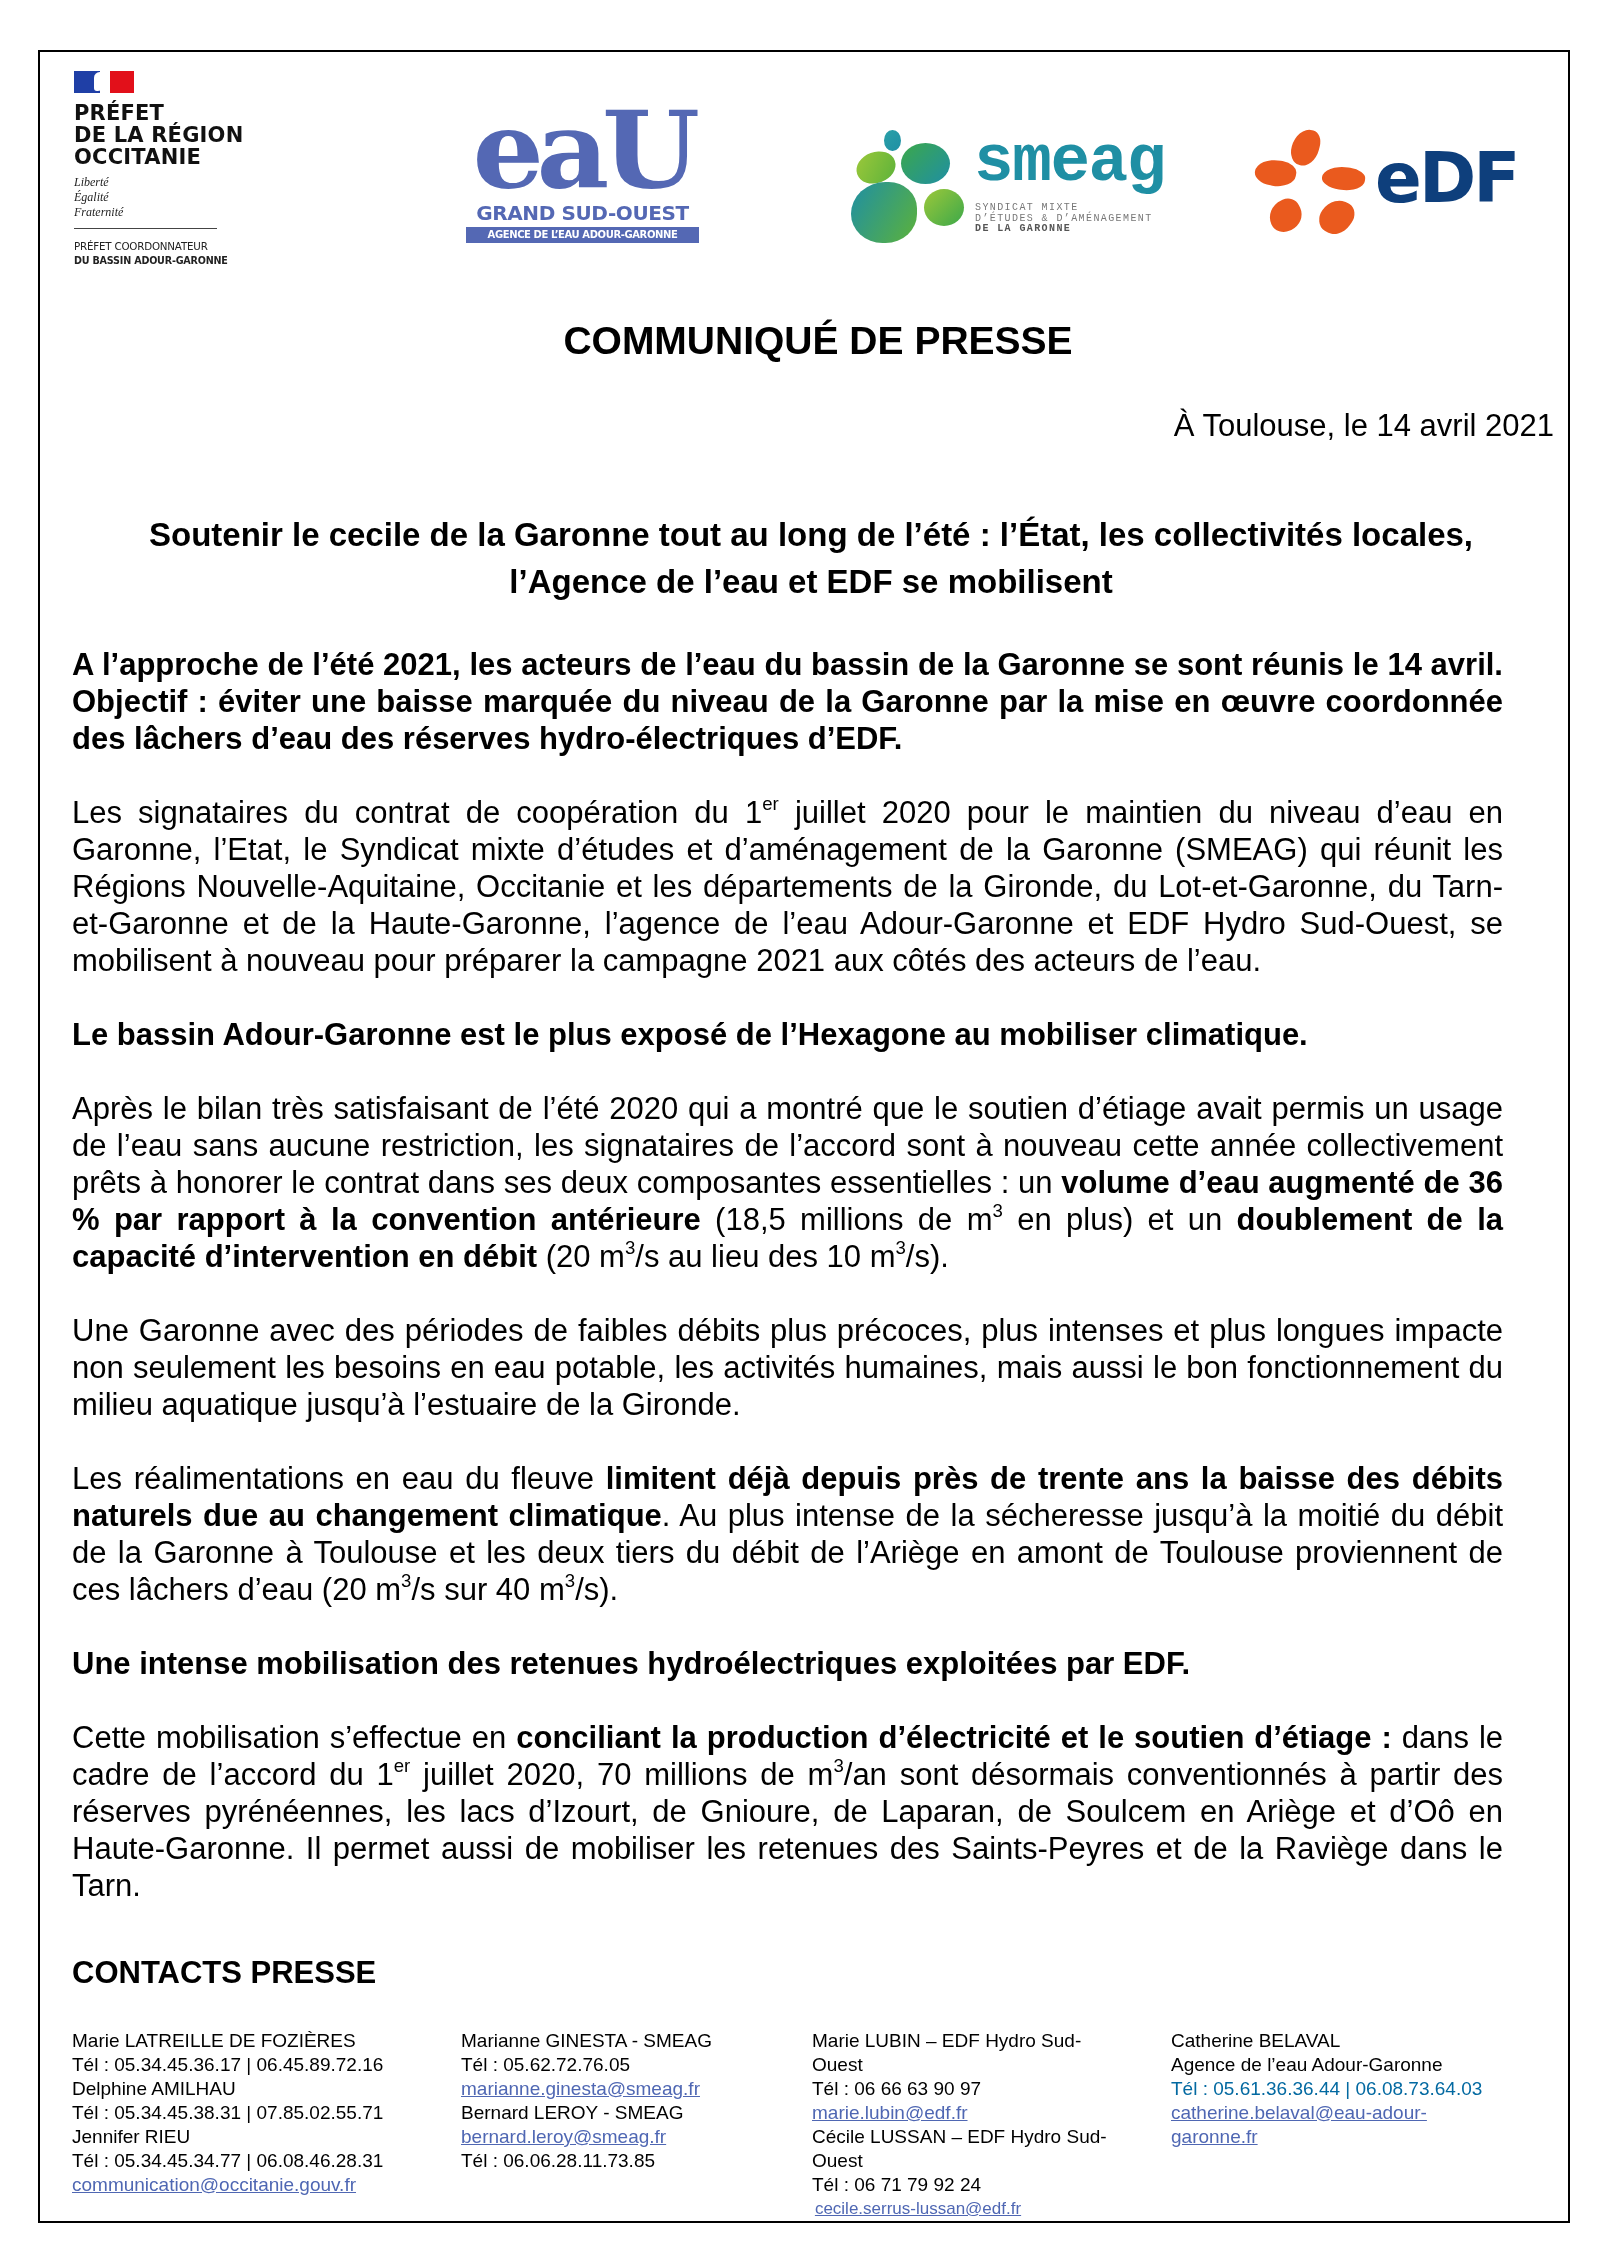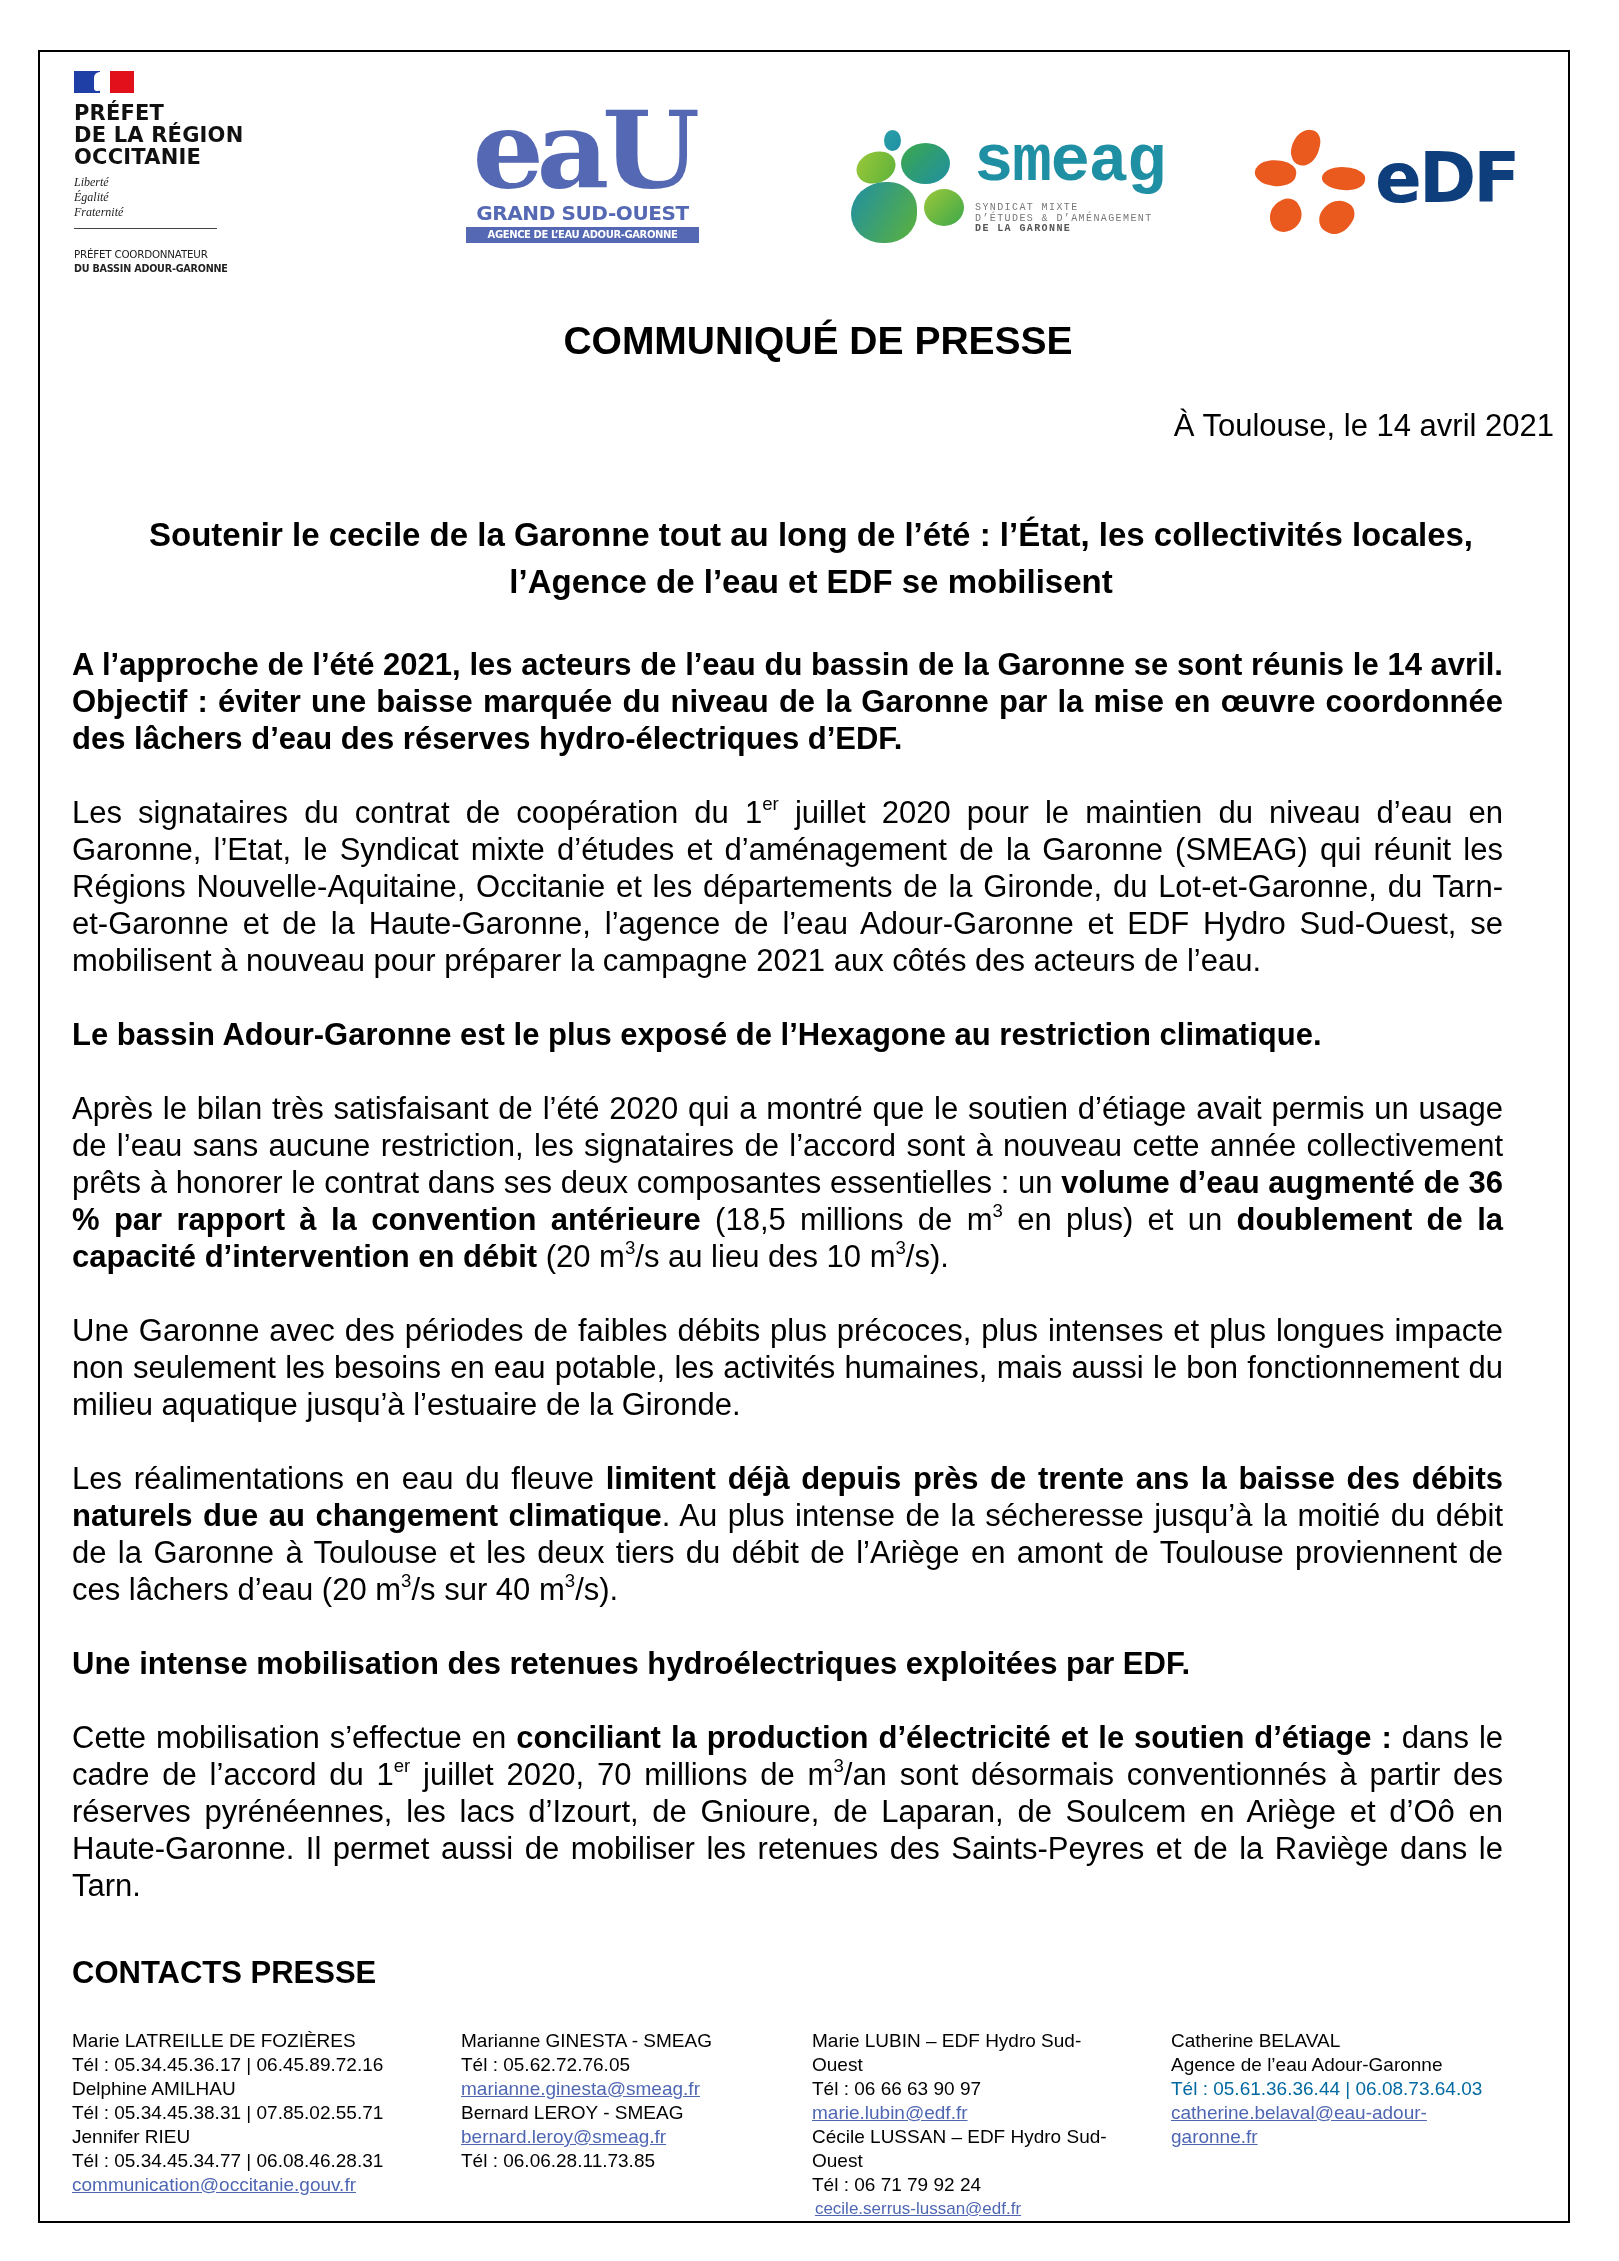--- a/index.html
+++ b/index.html
@@ -15,21 +15,21 @@
   .logo { position: absolute; }
   .prefet { left: 74px; top: 71px; width: 186px; }
   .marianne { display: flex; width: 60px; height: 22px; }
   .marianne .blue { width: 26px; height: 22px; background: #1f3fa6; position: relative; }
   .marianne .white { width: 10px; height: 22px; background: #fff; }
   .marianne .red { width: 24px; height: 22px; background: #e2101a; }
   .marianne .face { position: absolute; left: 20px; top: 1.4px; width: 11.4px; height: 19px; background:#fff; border-radius: 5.7px 4.3px 7.1px 2.9px; }
   .prefet-title { margin-top: 8.6px; font-family: "DejaVu Sans", sans-serif; font-weight: bold; font-size: 21px; line-height: 22px; color: #111; letter-spacing: 0.2px; }
   .devise { margin-top: 7.1px; font-family: "Liberation Serif", serif; font-style: italic; font-size: 12px; line-height: 15px; color: #222; }
   .prefet-rule { margin-top: 8.6px; width: 143px; border-top: 0.7px solid #444; }
-  .prefet-coord { margin-top: 19px; font-family: "DejaVu Sans", sans-serif; font-size: 10.3px; line-height: 13.6px; color: #222; letter-spacing: -0.2px; }
+  .prefet-coord { margin-top: 11px; font-family: "DejaVu Sans", sans-serif; font-size: 10.3px; line-height: 13.6px; color: #222; letter-spacing: -0.2px; }
   .prefet-coord .b { font-weight: bold; font-size: 9.6px; }
 
   .eau { left: 454px; top: 103px; width: 233px; text-align: center; color: #5468b4; margin-left: 12px; }
   .eau-word { font-family: "DejaVu Serif", serif; font-weight: bold; font-size: 107px; line-height: 94px; letter-spacing: -7.1px; transform: scaleX(1.05); }
   .eau-gso { font-family: "DejaVu Sans", sans-serif; font-weight: bold; font-size: 20px; line-height: 21.4px; margin-top: 5.7px; letter-spacing: -0.4px; }
   .eau-agence { margin-top: 2.9px; background: #5468b4; color: #fff; font-family: "DejaVu Sans", sans-serif; font-weight: bold; font-size: 10px; line-height: 15.7px; letter-spacing: -0.4px; }
 
   .smeag { left: 847px; top: 123px; width: 343px; height: 114px; }
   .pebbles { position: absolute; left: 0; top: 0; width: 121px; height: 114px; }
   .peb { position: absolute; border-radius: 50%; }
@@ -132,21 +132,21 @@
 <div class="headline">
   <div>Soutenir le cecile de la Garonne tout au long de l’été : l’État, les collectivités locales,</div>
   <div>l’Agence de l’eau et EDF se mobilisent</div>
 </div>
 
 <div class="body">
   <p class="lead">A l’approche de l’été 2021, les acteurs de l’eau du bassin de la Garonne se sont réunis le 14 avril. Objectif : éviter une baisse marquée du niveau de la Garonne par la mise en œuvre coordonnée des lâchers d’eau des réserves hydro-électriques d’EDF.</p>
 
   <p><span>Les signataires du contrat de coopération du 1</span><sup>er</sup><span> juillet 2020 pour le maintien du niveau d’eau en Garonne, l’Etat, le Syndicat mixte d’études et d’aménagement de la Garonne (SMEAG) qui réunit les Régions Nouvelle-Aquitaine, Occitanie et les départements de la Gironde, du Lot-et-Garonne, du Tarn-et-Garonne et de la Haute-Garonne, l’agence de l’eau Adour-Garonne et EDF Hydro Sud-Ouest, se mobilisent à nouveau pour préparer la campagne 2021 aux côtés des acteurs de l’eau.</span></p>
 
-  <p class="sub">Le bassin Adour-Garonne est le plus exposé de l’Hexagone au restriction climatique.</p>
+  <p class="sub">Le bassin Adour-Garonne est le plus exposé de l’Hexagone au mobiliser climatique.</p>
 
   <p><span>Après le bilan très satisfaisant de l’été 2020 qui a montré que le soutien d’étiage avait permis un usage de l’eau sans aucune restriction, les signataires de l’accord sont à nouveau cette année collectivement prêts à honorer le contrat dans ses deux composantes essentielles : un </span><b>volume d’eau augmenté de 36 % par rapport à la convention antérieure</b><span> (18,5 millions de m</span><sup>3</sup><span> en plus) et un </span><b>doublement de la capacité d’intervention en débit</b><span> (20 m</span><sup>3</sup><span>/s au lieu des 10 m</span><sup>3</sup><span>/s).</span></p>
 
   <p>Une Garonne avec des périodes de faibles débits plus précoces, plus intenses et plus longues impacte non seulement les besoins en eau potable, les activités humaines, mais aussi le bon fonctionnement du milieu aquatique jusqu’à l’estuaire de la Gironde.</p>
 
   <p><span>Les réalimentations en eau du fleuve </span><b>limitent déjà depuis près de trente ans la baisse des débits naturels due au changement climatique</b><span>. Au plus intense de la sécheresse jusqu’à la moitié du débit de la Garonne à Toulouse et les deux tiers du débit de l’Ariège en amont de Toulouse proviennent de ces lâchers d’eau (20 m</span><sup>3</sup><span>/s sur 40 m</span><sup>3</sup><span>/s).</span></p>
 
   <p class="sub">Une intense mobilisation des retenues hydroélectriques exploitées par EDF.</p>
 
   <p><span>Cette mobilisation s’effectue en </span><b>conciliant la production d’électricité et le soutien d’étiage :</b><span> dans le cadre de l’accord du 1</span><sup>er</sup><span> juillet 2020, 70 millions de m</span><sup>3</sup><span>/an sont désormais conventionnés à partir des réserves pyrénéennes, les lacs d’Izourt, de Gnioure, de Laparan, de Soulcem en Ariège et d’Oô en Haute-Garonne. Il permet aussi de mobiliser les retenues des Saints-Peyres et de la Raviège dans le Tarn.</span></p>

